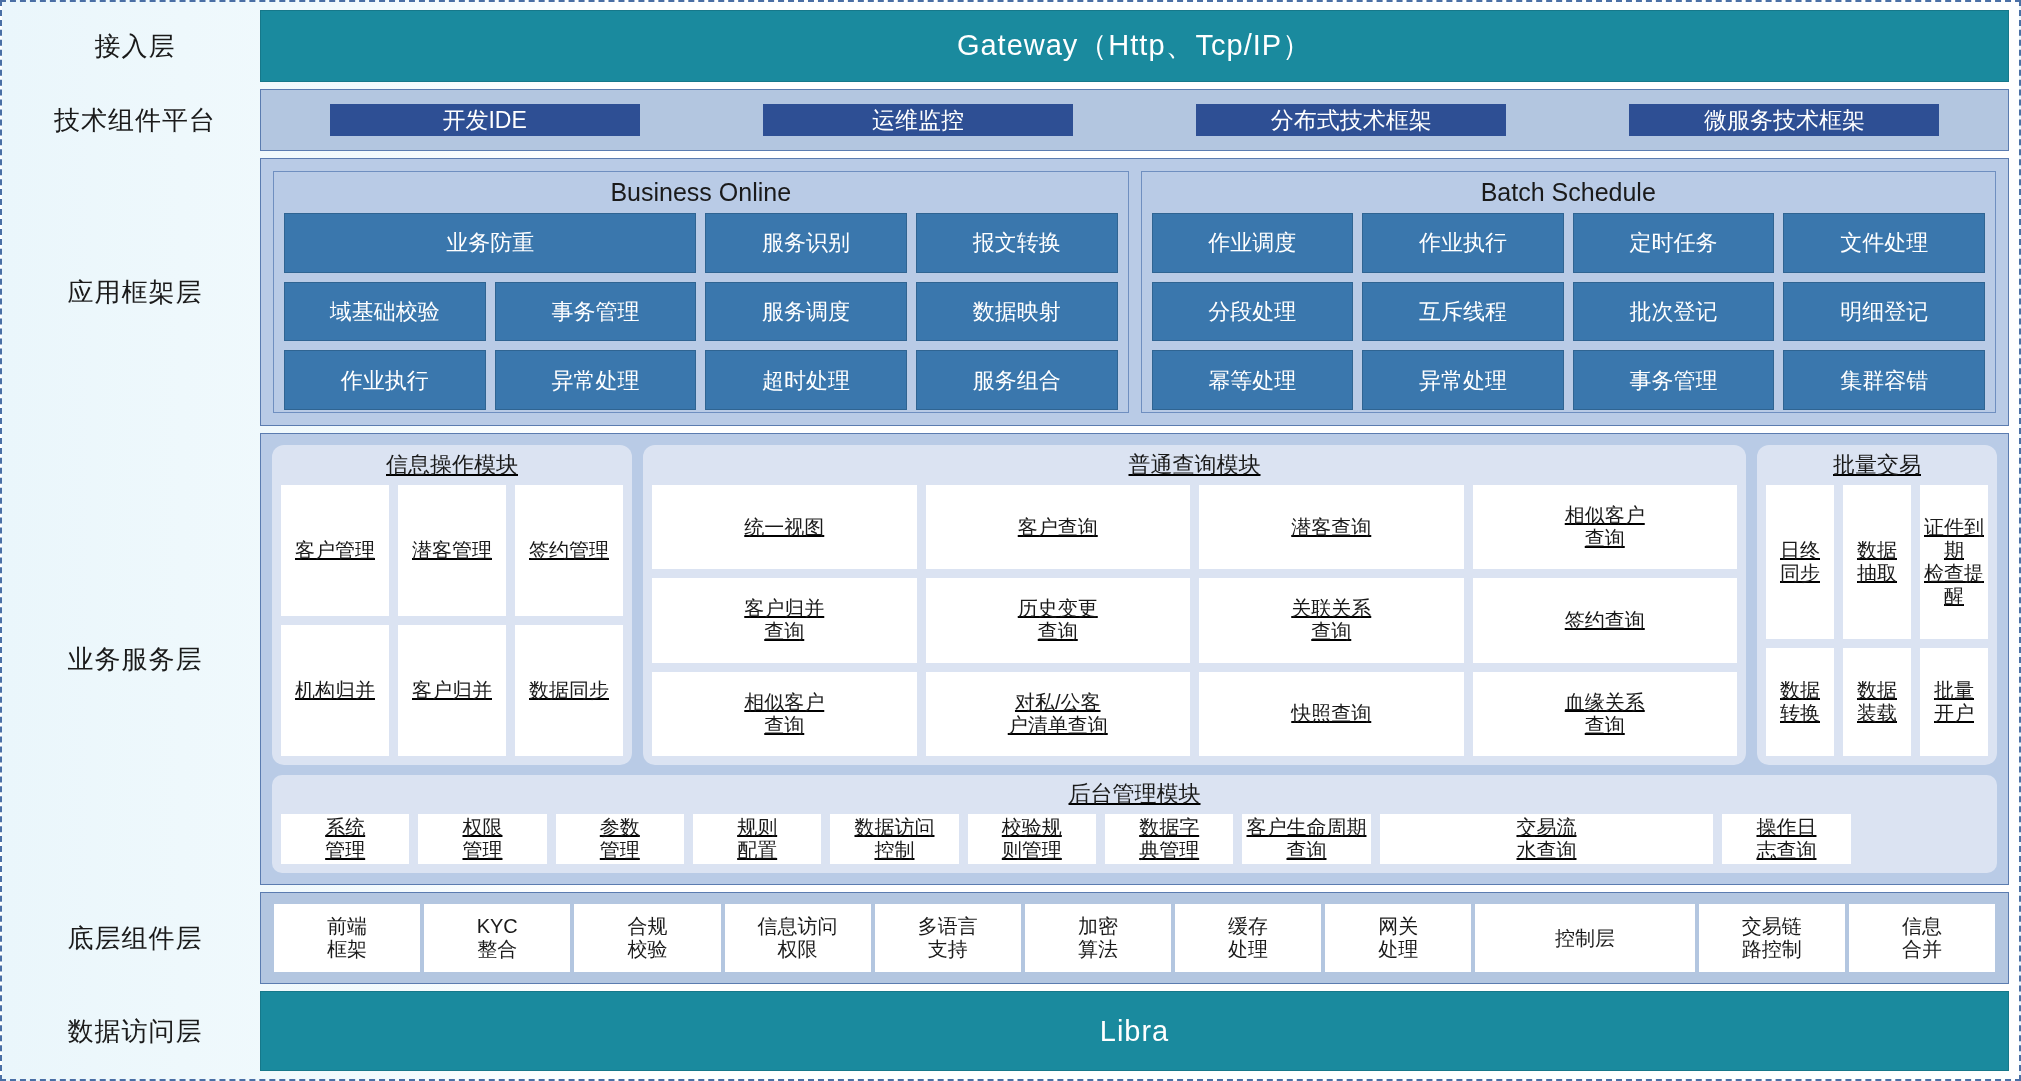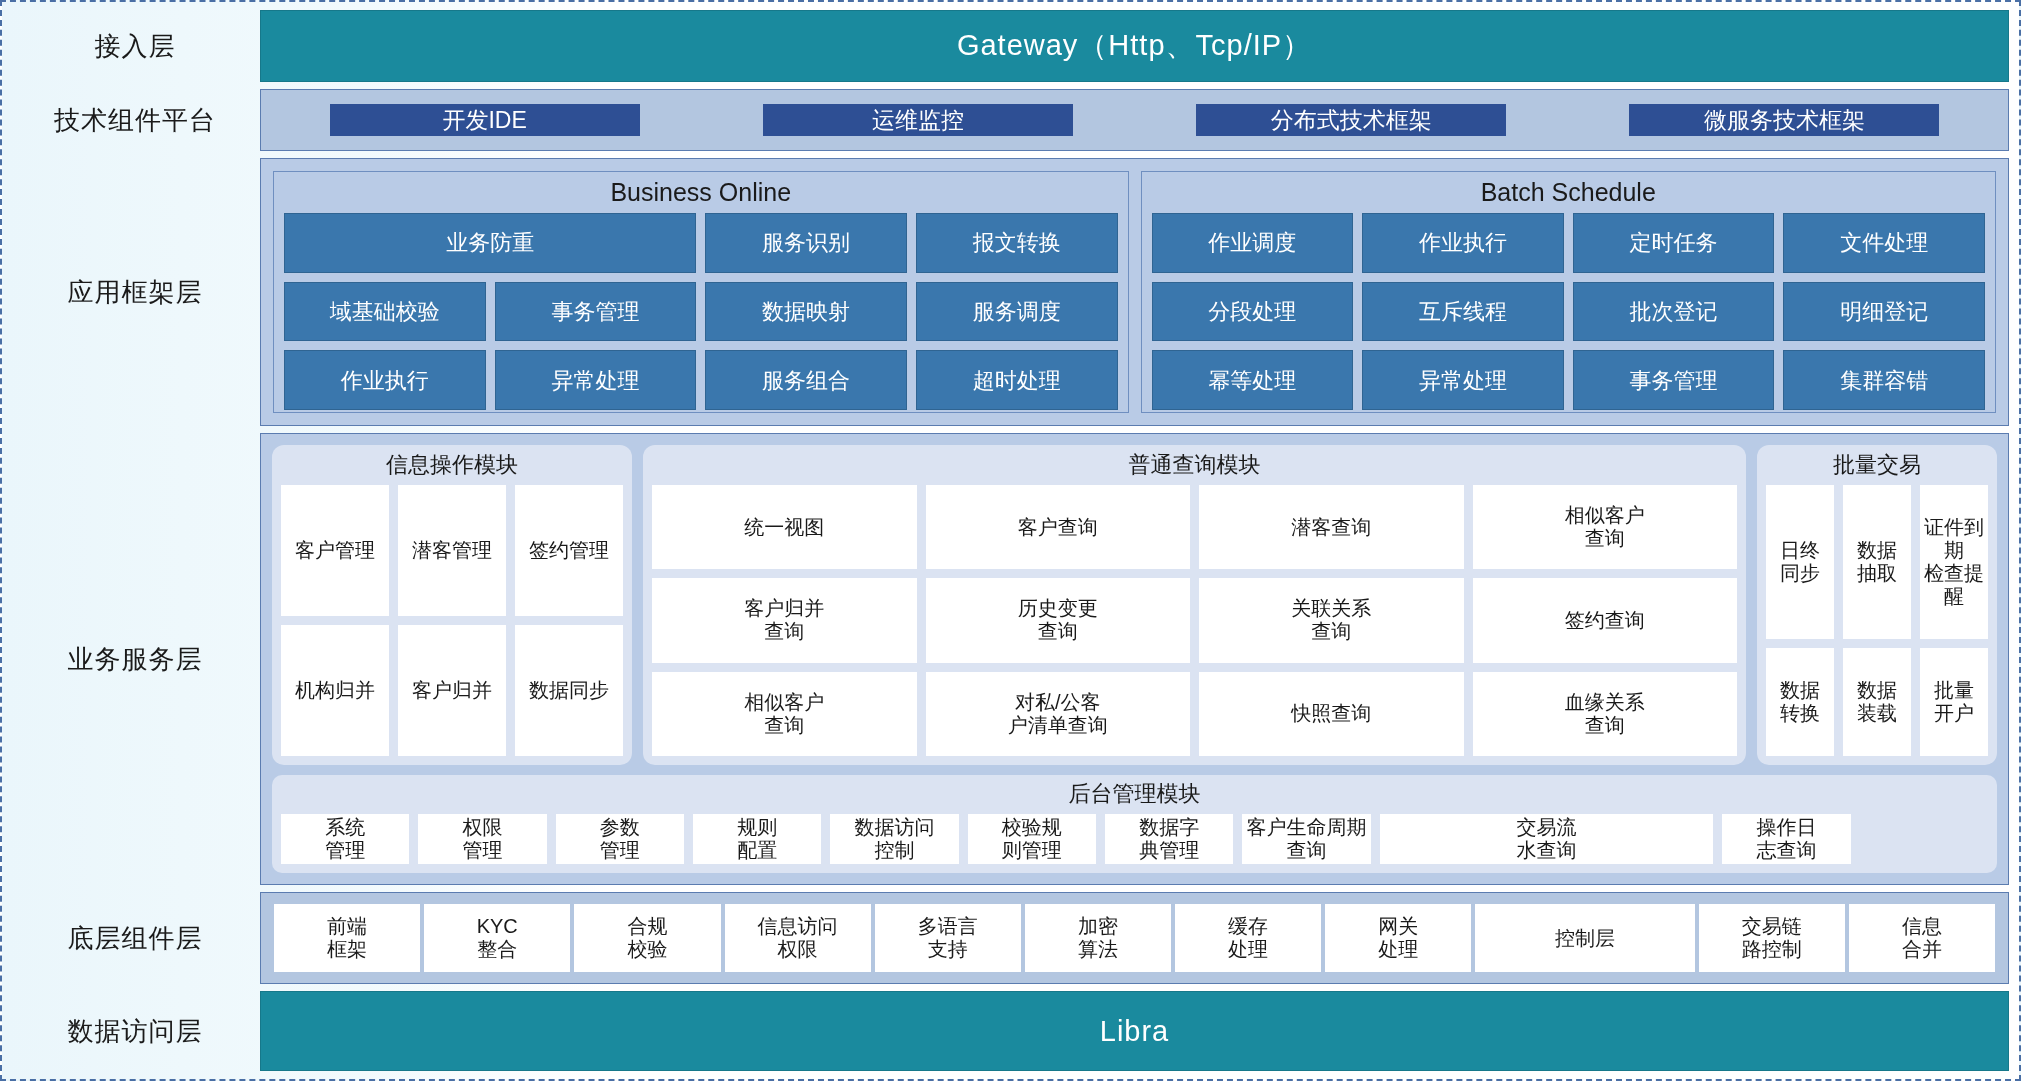--- a/index.html
+++ b/index.html
@@ -121,20 +121,21 @@
   
   #row-business { flex: 1 1 auto; }
   .biz-panel {
     flex: 1;
     background: #b9cbe6;
     border: 1px solid #5b7cb0;
     display: flex;
     flex-direction: column;
     gap: 10px;
     padding: 11px;
+    text-decoration: underline;
   }
   .biz-top { display: flex; gap: 11px; flex: 1; }
   .mod-panel {
     background: #dbe3f2;
     border-radius: 12px;
     display: flex;
     flex-direction: column;
     padding: 5px 9px 9px 9px;
   }
   .mod-title {
@@ -215,26 +216,26 @@
     <div class="row-body">
       <div class="app-panel">
         <div class="sub-panel">
           <div class="sub-title">Business Online</div>
           <div class="grid grid-4" id="grid-business-online">
               <div class="cell-blue span2">业务防重</div>
               <div class="cell-blue">服务识别</div>
               <div class="cell-blue">报文转换</div>
               <div class="cell-blue">域基础校验</div>
               <div class="cell-blue">事务管理</div>
+              <div class="cell-blue">服务调度</div>
               <div class="cell-blue">数据映射</div>
-              <div class="cell-blue">服务调度</div>
               <div class="cell-blue">作业执行</div>
               <div class="cell-blue">异常处理</div>
+              <div class="cell-blue">超时处理</div>
               <div class="cell-blue">服务组合</div>
-              <div class="cell-blue">超时处理</div>
             </div>
         </div>
         <div class="sub-panel">
           <div class="sub-title">Batch Schedule</div>
           <div class="grid grid-4" id="grid-batch-schedule">
               <div class="cell-blue">作业调度</div>
               <div class="cell-blue">作业执行</div>
               <div class="cell-blue">定时任务</div>
               <div class="cell-blue">文件处理</div>
               <div class="cell-blue">分段处理</div>

